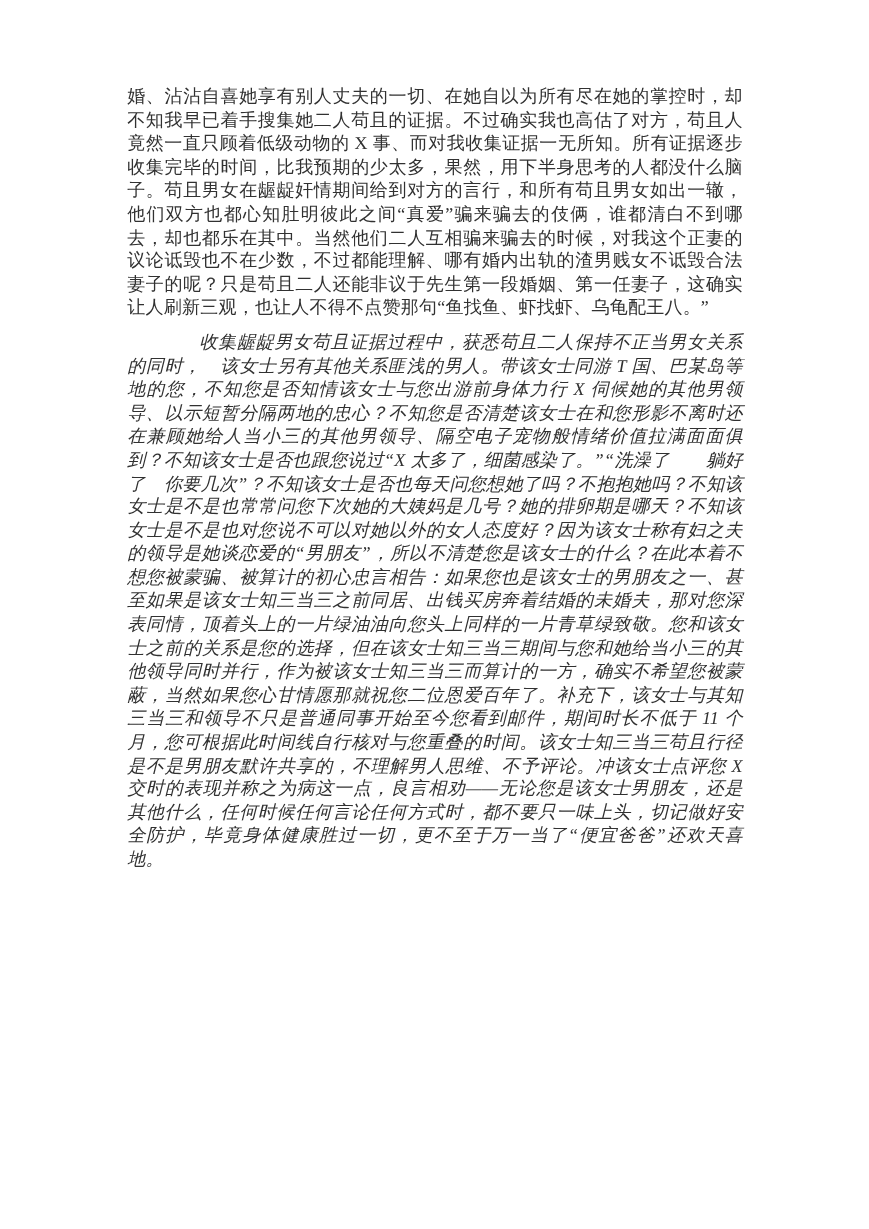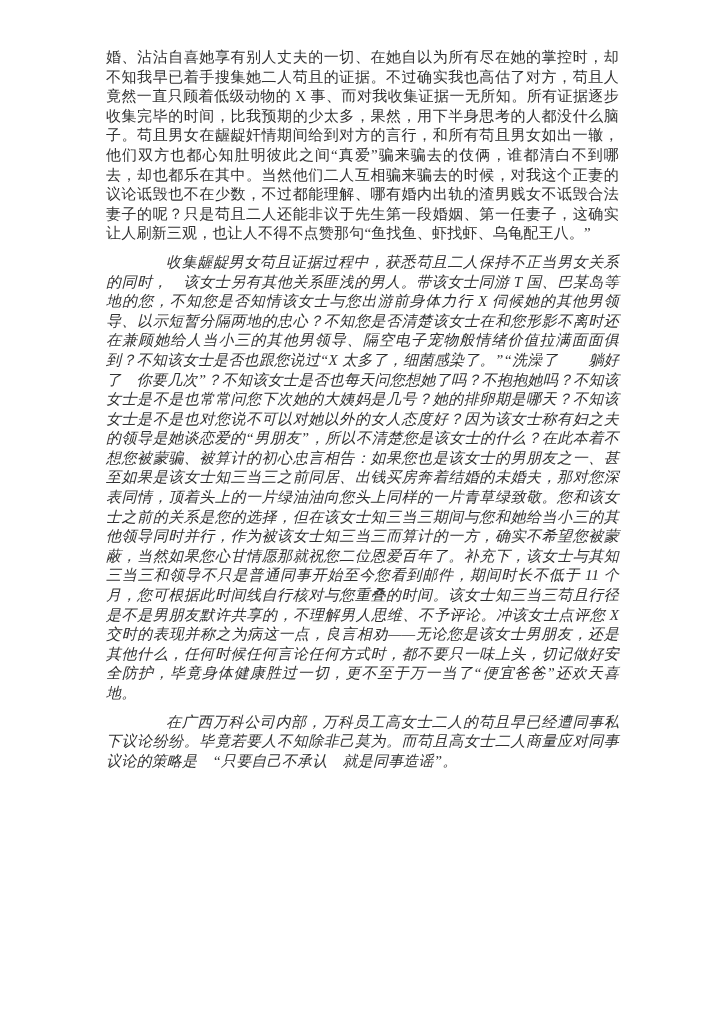--- a/index.html
+++ b/index.html
@@ -6,21 +6,21 @@
     margin: 0;
     padding: 0;
     background: #ffffff;
   }
   .page {
     position: relative;
     width: 680px;
     height: 1024px;
     box-sizing: border-box;
     background: #ffffff;
-    padding: 48px 103px 0 106px;
+    padding: 72px 103px 0 106px;
     overflow: hidden;
     font-family: "Liberation Serif", "DejaVu Serif", serif;
   }
   .text-block {
     width: 513px;
   }
   .para {
     margin: 0 0 9px 0;
     font-size: 15px;
     line-height: 19.6px;
@@ -35,15 +35,14 @@
     font-style: italic;
   }
 </style>
 </head>
 <body>
 
 <div class="page" style="background: rgb(255, 255, 255); color: rgb(49, 49, 49);">
   <div class="text-block">
     <p class="para">婚、沾沾自喜她享有别人丈夫的一切、在她自以为所有尽在她的掌控时，却不知我早已着手搜集她二人苟且的证据。不过确实我也高估了对方，苟且人竟然一直只顾着低级动物的 X 事、而对我收集证据一无所知。所有证据逐步收集完毕的时间，比我预期的少太多，果然，用下半身思考的人都没什么脑子。苟且男女在龌龊奸情期间给到对方的言行，和所有苟且男女如出一辙，他们双方也都心知肚明彼此之间“真爱”骗来骗去的伎俩，谁都清白不到哪去，却也都乐在其中。当然他们二人互相骗来骗去的时候，对我这个正妻的议论诋毁也不在少数，不过都能理解、哪有婚内出轨的渣男贱女不诋毁合法妻子的呢？只是苟且二人还能非议于先生第一段婚姻、第一任妻子，这确实让人刷新三观，也让人不得不点赞那句“鱼找鱼、虾找虾、乌龟配王八。”</p>
     <p class="para indent">收集龌龊男女苟且证据过程中，获悉苟且二人保持不正当男女关系的同时，　该女士另有其他关系匪浅的男人。带该女士同游 T 国、巴某岛等地的您，不知您是否知情该女士与您出游前身体力行 X 伺候她的其他男领导、以示短暂分隔两地的忠心？不知您是否清楚该女士在和您形影不离时还在兼顾她给人当小三的其他男领导、隔空电子宠物般情绪价值拉满面面俱到？不知该女士是否也跟您说过“X 太多了，细菌感染了。”“洗澡了　　躺好了　你要几次”？不知该女士是否也每天问您想她了吗？不抱抱她吗？不知该女士是不是也常常问您下次她的大姨妈是几号？她的排卵期是哪天？不知该女士是不是也对您说不可以对她以外的女人态度好？因为该女士称有妇之夫的领导是她谈恋爱的“男朋友”，所以不清楚您是该女士的什么？在此本着不想您被蒙骗、被算计的初心忠言相告：如果您也是该女士的男朋友之一、甚至如果是该女士知三当三之前同居、出钱买房奔着结婚的未婚夫，那对您深表同情，顶着头上的一片绿油油向您头上同样的一片青草绿致敬。您和该女士之前的关系是您的选择，但在该女士知三当三期间与您和她给当小三的其他领导同时并行，作为被该女士知三当三而算计的一方，确实不希望您被蒙蔽，当然如果您心甘情愿那就祝您二位恩爱百年了。补充下，该女士与其知三当三和领导不只是普通同事开始至今您看到邮件，期间时长不低于 11 个月，您可根据此时间线自行核对与您重叠的时间。该女士知三当三苟且行径是不是男朋友默许共享的，不理解男人思维、不予评论。冲该女士点评您 X 交时的表现并称之为病这一点，良言相劝——无论您是该女士男朋友，还是其他什么，任何时候任何言论任何方式时，都不要只一味上头，切记做好安全防护，毕竟身体健康胜过一切，更不至于万一当了“便宜爸爸”还欢天喜地。</p>
-    <p class="para indent">在广西万科公司内部，万科员工高女士二人的苟且早已经遭同事私下议论纷纷。毕竟若要人不知除非己莫为。而苟且高女士二人商量应对同事议论的策略是　“只要自己不承认　就是同事造谣”。</p>
   </div>
 </div>
 
 </body></html>

